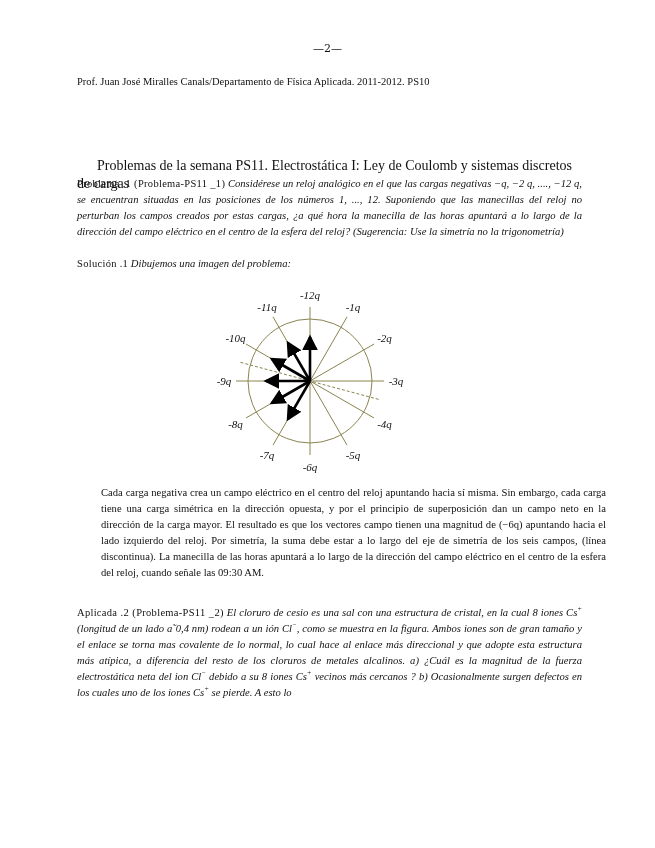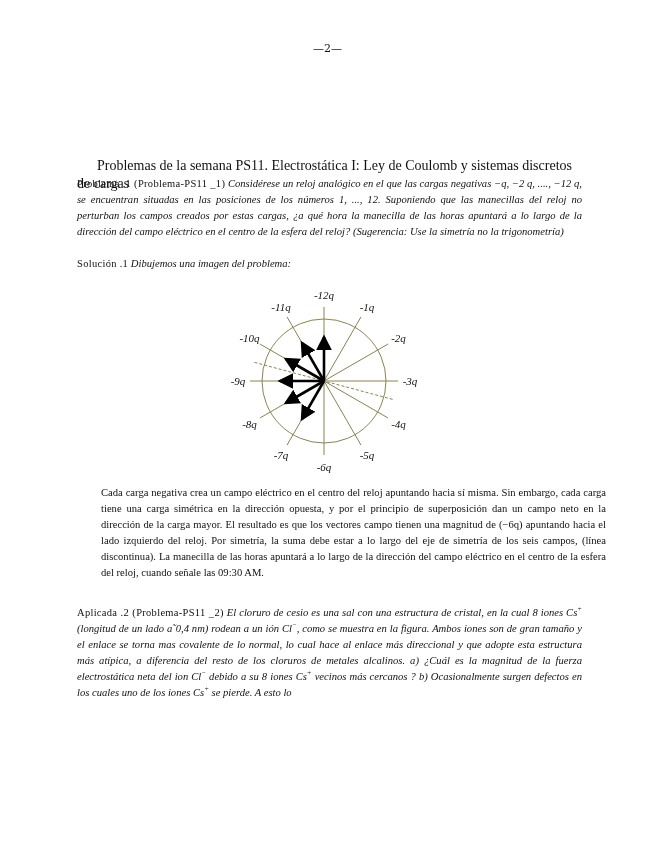--- a/index.html
+++ b/index.html
@@ -7,31 +7,32 @@
   .page-num { position: absolute; top: 42px; left: 0; width: 655px; text-align: center; font-size: 11px; }
   .header { position: absolute; left: 77px; top: 74px; font-size: 10.5px; line-height: 16px; font-family: "Liberation Serif", serif; }
   .title { position: absolute; left: 77px; top: 129px; width: 505px; font-size: 14px; line-height: 18px; font-family: "Liberation Serif", serif; text-indent: 20px; margin-top: 28px; }
   .para { position: absolute; left: 77px; width: 505px; font-size: 10.6px; line-height: 16px; text-align: justify; font-family: "Liberation Serif", serif; }
   .para .lead { font-family: Liberation Serif, serif; font-weight: normal; font-size: 10.5px; font-style: normal; letter-spacing: 0.3px; }
   .para .it { font-style: italic; }
   .p1 { top: 176px; }
   .sol { top: 256px; }
   .p3 { top: 485px; margin-left: 24px; }
   .p4 { top: 605px; }
-  .figure { position: absolute; left: 225px; top: 290px; width: 200px; height: 190px; }
+  .figure { position: absolute; left: 211px; top: 290px; width: 200px; height: 190px; }
   .figure svg { width: 200px; height: 190px; }
   .lbl { font-family: "Liberation Serif", serif; font-size: 11px; font-style: italic; fill: #111; }
   sup { font-size: 7px; line-height: 0; }
 </style>
 </head>
 <body>
 
 <div class="page-num">—2—</div>
 
 <div class="header">
+  <div>Prof. Juan José Miralles Canals/Departamento de Física Aplicada. 2011-2012. PS10</div>
 </div>
 
 <div class="title">Problemas de la semana PS11. Electrostática I: Ley de Coulomb y sistemas discretos de cargas</div>
 
 <div class="para p1">
   <span class="lead">Problema .1 (Problema-PS11 _1)</span>
   <span class="it">Considérese un reloj analógico en el que las cargas negativas −q, −2 q, ...., −12 q, se encuentran situadas en las posiciones de los números 1, ..., 12. Suponiendo que las manecillas del reloj no perturban los campos creados por estas cargas, ¿a qué hora la manecilla de las horas apuntará a lo largo de la dirección del campo eléctrico en el centro de la esfera del reloj? (Sugerencia: Use la simetría no la trigonometría)</span>
 </div>
 
 <div class="para sol">

